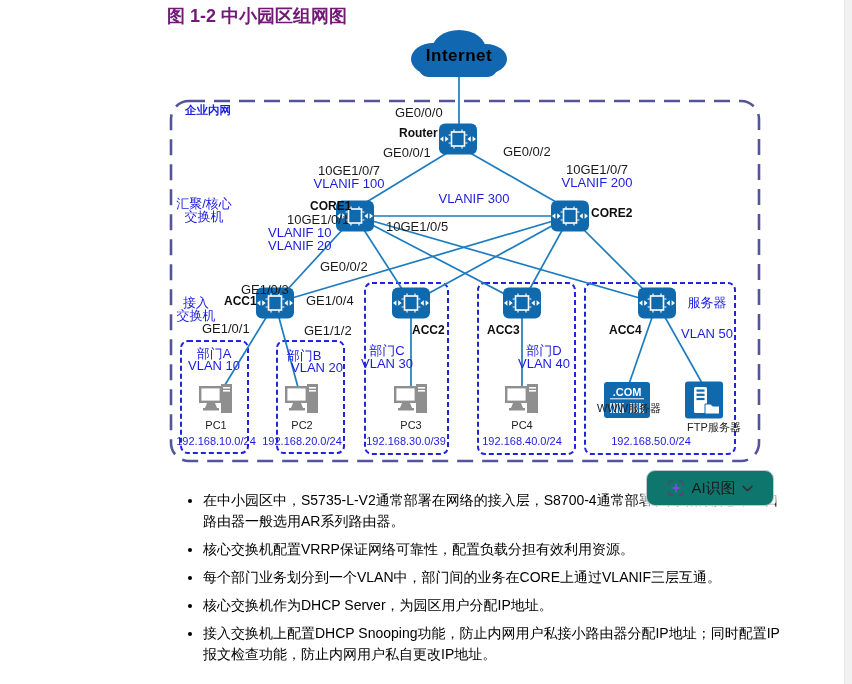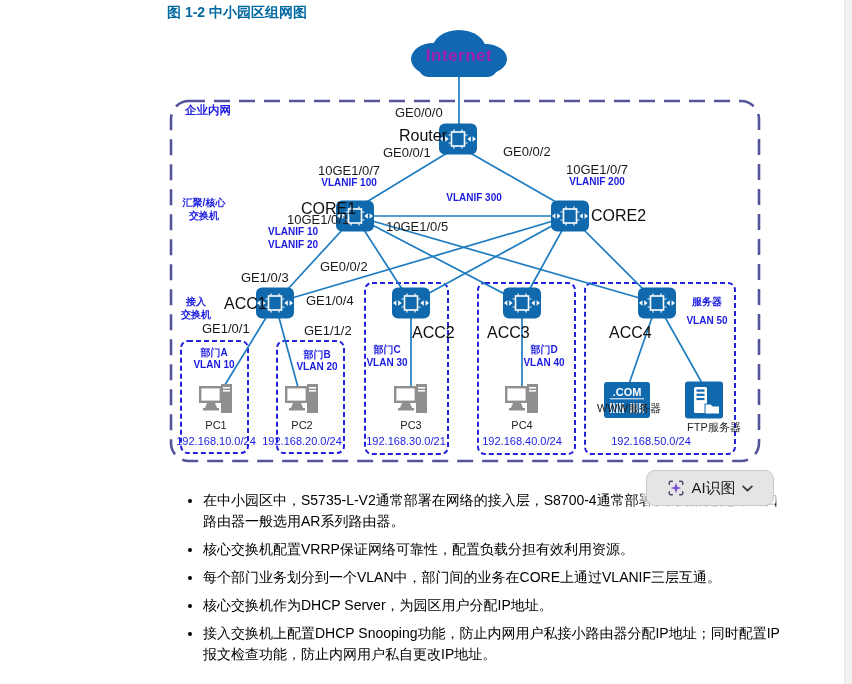--- a/index.html
+++ b/index.html
@@ -1,31 +1,31 @@
 <!DOCTYPE html>
 <html><head>
 <meta charset="utf-8">
 <style>
   html,body{margin:0;padding:0}
   body{width:852px;height:684px;background:#ffffff;position:relative;overflow:hidden;
        font-family:"Liberation Sans",sans-serif}
-  .title{position:absolute;left:167px;top:4px;font-size:14px;font-weight:700;color:#0369a1}
+  .title{position:absolute;left:167px;top:4px;font-size:18px;font-weight:700;color:#701a75}
   svg.net{position:absolute;left:0;top:0}
   .lbl{position:absolute;white-space:nowrap;line-height:1.15}
   .c{transform:translateX(-50%)}
   .port{font-size:13px;color:#1a1a1a}
-  .nname{font-size:16px;font-weight:400;color:#0d0d0d}
-  .vlan{font-size:10px;font-weight:700;color:#1b1be0}
+  .nname{font-size:12px;font-weight:700;color:#0d0d0d}
+  .vlan{font-size:13px;font-weight:400;color:#1b1be0}
   .dev{font-size:11px;color:#222}
   .ip{font-size:11px;color:#1b1be0}
   .zone{font-size:11.5px;font-weight:700;color:#1b1be0}
-  .inet{font-size:17px;font-weight:700;color:#a21caf;letter-spacing:.5px}
+  .inet{font-size:17px;font-weight:700;color:#000000;letter-spacing:.5px}
   .bullets{position:absolute;left:176px;top:490px;width:578px;margin:0;padding:0 0 0 27px;color:#000;list-style:disc outside}
   .bullets li{font-size:14px;line-height:21px;margin-bottom:7px}
-  .ai-btn{position:absolute;left:646px;top:470px;width:126px;height:34px;background:#e5e5e5;
+  .ai-btn{position:absolute;left:646px;top:470px;width:126px;height:34px;background:#0f766e;
           border:1px solid #c9c9c9;border-radius:9px;display:flex;align-items:center;
           justify-content:center;gap:6px;box-shadow:0 0 0 3px rgba(255,255,255,.65);cursor:pointer}
   .ai-label{font-size:15px;color:#1a1a1a}
   .scrollbar{position:absolute;right:0;top:0;width:7px;height:684px;background:#f1f1f1;border-left:1px solid #e6e6e6}
 </style>
 </head>
 <body>
 
 <div class="title">图 1-2 中小园区组网图</div>
 
@@ -123,67 +123,67 @@
 <div class="lbl nname" style="left:399px;top:127px">Router</div>
 <div class="lbl port" style="left:383px;top:146px">GE0/0/1</div>
 <div class="lbl port" style="left:503px;top:145px">GE0/0/2</div>
 
 <div class="lbl port c" style="left:349px;top:164px">10GE1/0/7</div>
 <div class="lbl vlan c" style="left:349px;top:177px">VLANIF 100</div>
 <div class="lbl port c" style="left:597px;top:163px">10GE1/0/7</div>
 <div class="lbl vlan c" style="left:597px;top:176px">VLANIF 200</div>
 <div class="lbl vlan c" style="left:474px;top:192px">VLANIF 300</div>
 
-<div class="lbl nname" style="left:301px;top:200px">CORE1</div>
+<div class="lbl nname" style="left:310px;top:200px">CORE1</div>
 <div class="lbl port" style="left:287px;top:213px">10GE1/0/1</div>
 <div class="lbl vlan" style="left:268px;top:226px">VLANIF 10</div>
 <div class="lbl vlan" style="left:268px;top:239px">VLANIF 20</div>
 <div class="lbl port" style="left:386px;top:220px">10GE1/0/5</div>
 <div class="lbl nname" style="left:591px;top:207px">CORE2</div>
 
 <div class="lbl vlan c" style="left:204px;top:197px">汇聚/核心</div>
 <div class="lbl vlan c" style="left:204px;top:210px">交换机</div>
 
 <div class="lbl port" style="left:320px;top:260px">GE0/0/2</div>
-<div class="lbl port" style="left:241px;top:271px">GE1/0/3</div>
+<div class="lbl port" style="left:241px;top:283px">GE1/0/3</div>
 
 <div class="lbl nname" style="left:224px;top:295px">ACC1</div>
 <div class="lbl port" style="left:306px;top:294px">GE1/0/4</div>
 <div class="lbl port" style="left:202px;top:322px">GE1/0/1</div>
 <div class="lbl port" style="left:304px;top:324px">GE1/1/2</div>
 
 <div class="lbl vlan c" style="left:196px;top:296px">接入</div>
 <div class="lbl vlan c" style="left:196px;top:309px">交换机</div>
 
 <div class="lbl nname" style="left:412px;top:324px">ACC2</div>
 <div class="lbl nname" style="left:487px;top:324px">ACC3</div>
 <div class="lbl nname" style="left:609px;top:324px">ACC4</div>
 
 <div class="lbl vlan c" style="left:707px;top:296px">服务器</div>
-<div class="lbl vlan c" style="left:707px;top:315px">VLAN 50</div>
+<div class="lbl vlan c" style="left:707px;top:327px">VLAN 50</div>
 
 <div class="lbl vlan c" style="left:214px;top:347px">部门A</div>
 <div class="lbl vlan c" style="left:214px;top:359px">VLAN 10</div>
-<div class="lbl vlan c" style="left:317px;top:349px">部门B</div>
+<div class="lbl vlan c" style="left:304px;top:349px">部门B</div>
 <div class="lbl vlan c" style="left:317px;top:361px">VLAN 20</div>
 <div class="lbl vlan c" style="left:387px;top:344px">部门C</div>
 <div class="lbl vlan c" style="left:387px;top:357px">VLAN 30</div>
 <div class="lbl vlan c" style="left:544px;top:344px">部门D</div>
 <div class="lbl vlan c" style="left:544px;top:357px">VLAN 40</div>
 
 <div class="lbl dev c" style="left:216px;top:419px">PC1</div>
 <div class="lbl dev c" style="left:302px;top:419px">PC2</div>
 <div class="lbl dev c" style="left:411px;top:419px">PC3</div>
 <div class="lbl dev c" style="left:522px;top:419px">PC4</div>
 <div class="lbl dev c" style="left:629px;top:402px">WWW服务器</div>
 <div class="lbl dev c" style="left:714px;top:421px">FTP服务器</div>
 
 <div class="lbl ip c" style="left:216px;top:435px">192.168.10.0/24</div>
 <div class="lbl ip c" style="left:302px;top:435px">192.168.20.0/24</div>
-<div class="lbl ip c" style="left:406px;top:435px">192.168.30.0/21</div>
+<div class="lbl ip c" style="left:406px;top:435px">192.168.30.0/39</div>
 <div class="lbl ip c" style="left:522px;top:435px">192.168.40.0/24</div>
 <div class="lbl ip c" style="left:651px;top:435px">192.168.50.0/24</div>
 
 <ul class="bullets">
   <li>在中小园区中，S5735-L-V2通常部署在网络的接入层，S8700-4通常部署在网络的核心，出口路由器一般选用AR系列路由器。</li>
   <li>核心交换机配置VRRP保证网络可靠性，配置负载分担有效利用资源。</li>
   <li>每个部门业务划分到一个VLAN中，部门间的业务在CORE上通过VLANIF三层互通。</li>
   <li>核心交换机作为DHCP Server，为园区用户分配IP地址。</li>
   <li>接入交换机上配置DHCP Snooping功能，防止内网用户私接小路由器分配IP地址；同时配置IP报文检查功能，防止内网用户私自更改IP地址。</li>
 </ul>

